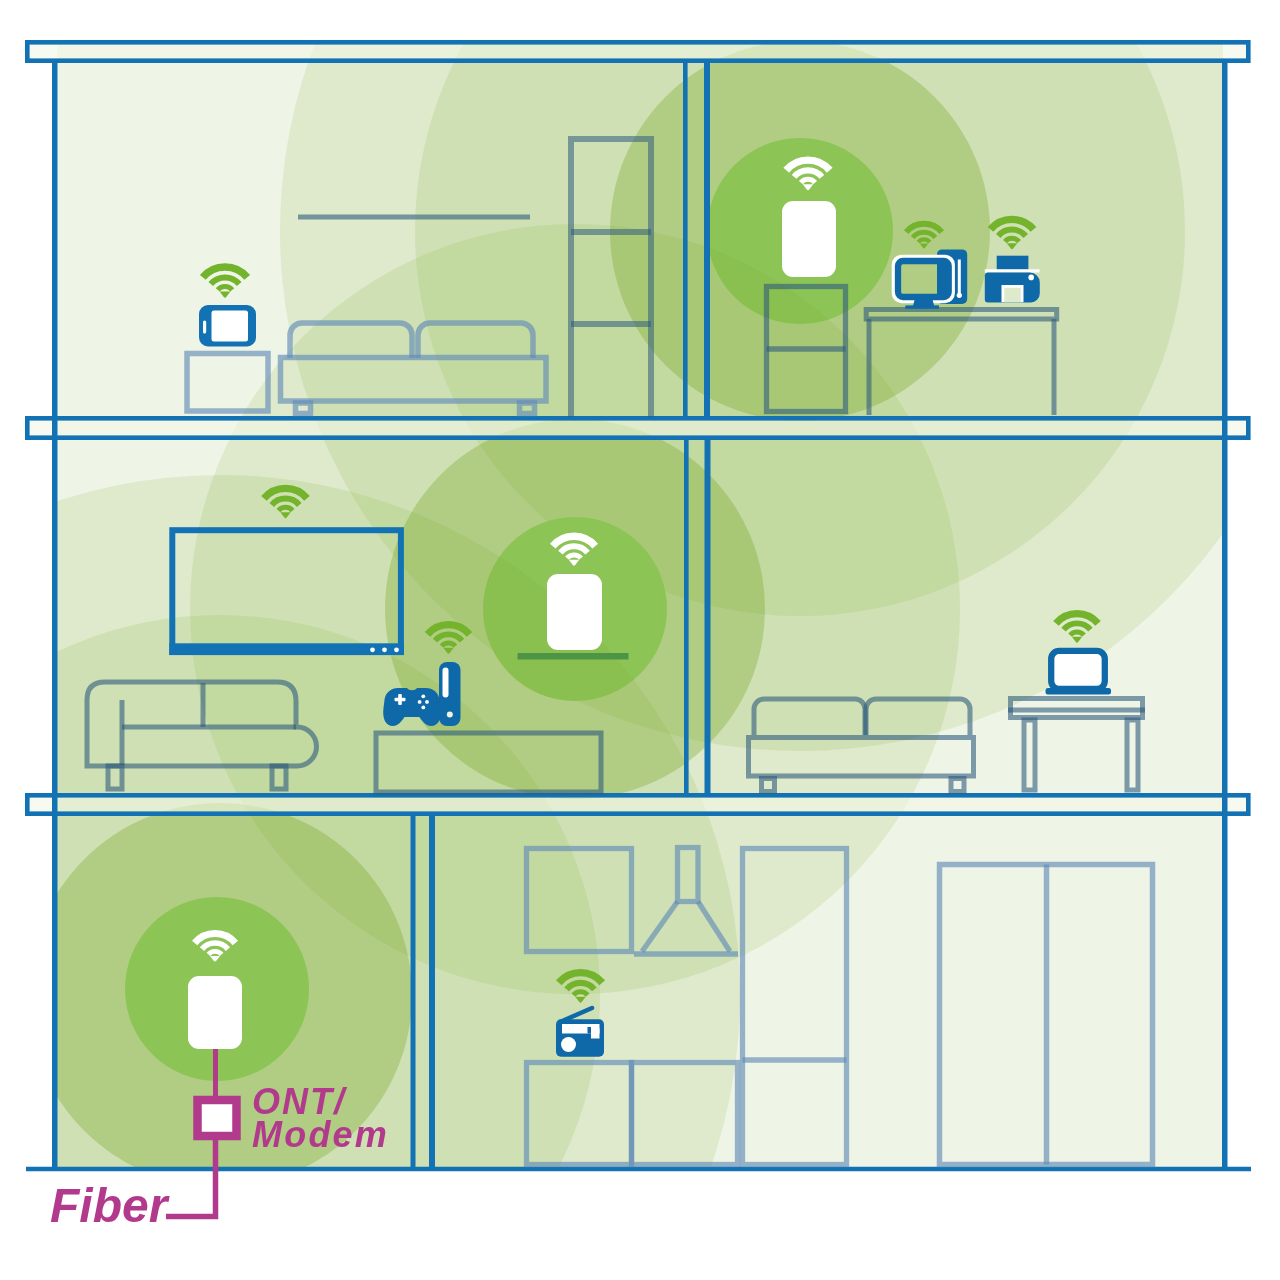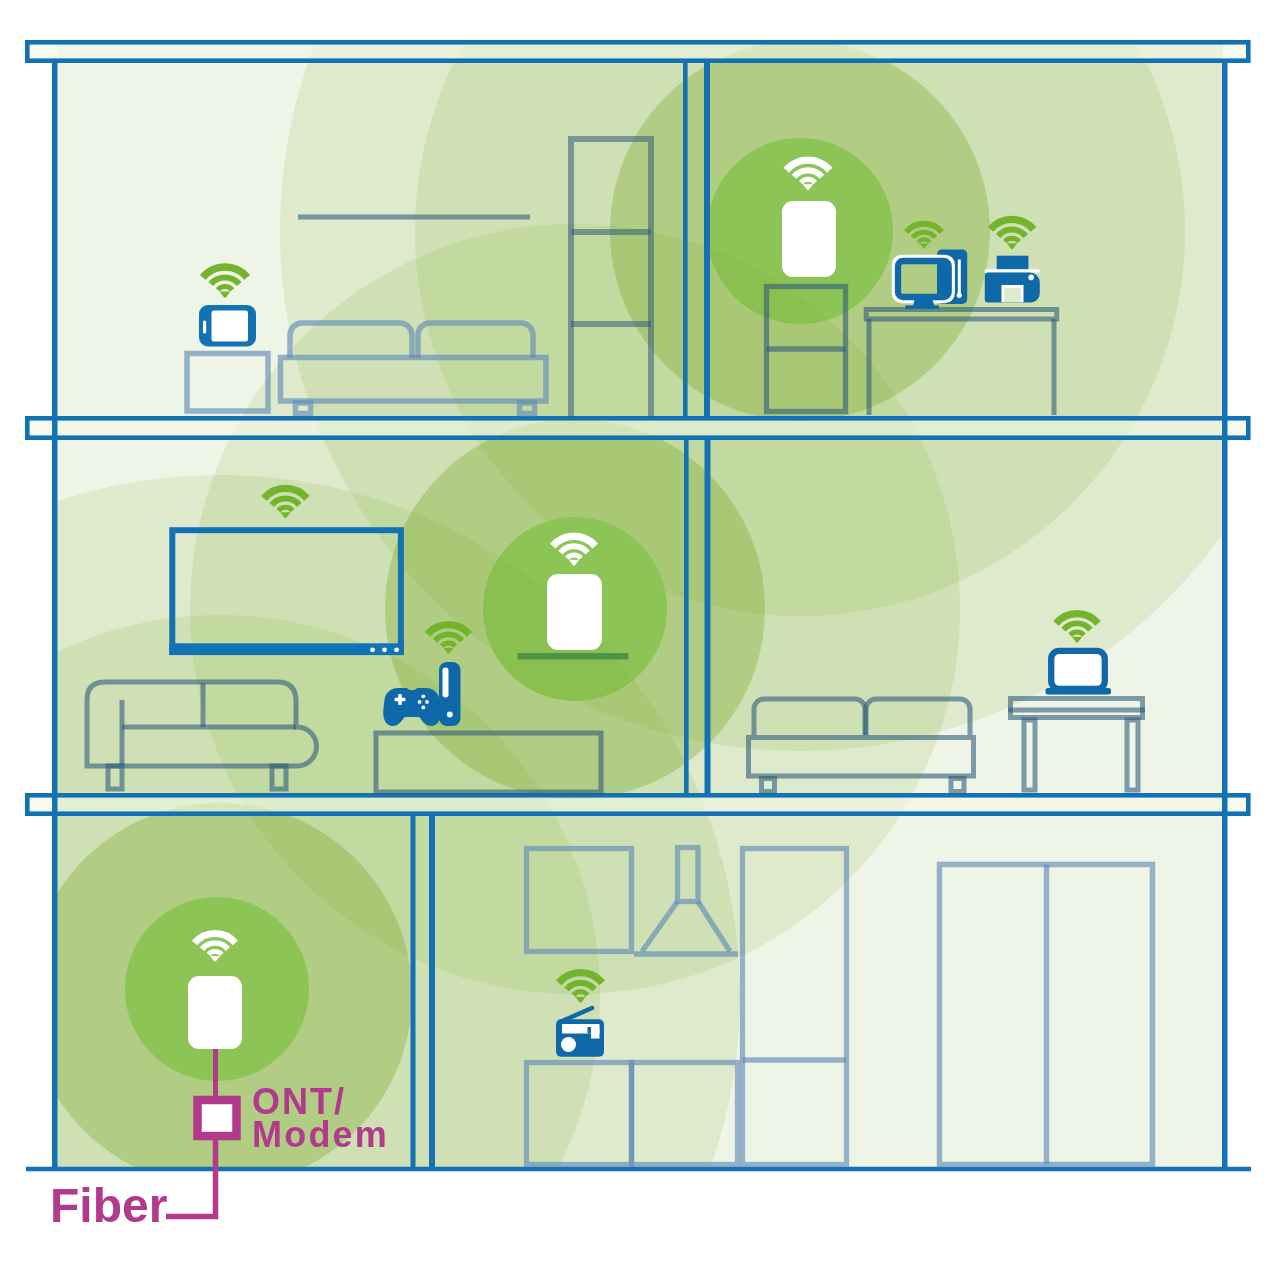--- a/index.html
+++ b/index.html
@@ -1,16 +1,16 @@
 <!DOCTYPE html>
 <html><head>
 <meta charset="utf-8">
 <style>
 html,body{margin:0;padding:0;background:#ffffff;}
-#stage{width:1280px;height:1280px;position:relative;font-family:"Liberation Sans",sans-serif;}
+#stage{width:1280px;height:1280px;position:relative;font-family:"Liberation Sans",sans-serif;font-style:italic;}
 </style>
 </head>
 <body>
 <div id="stage">
 <svg width="1280" height="1280" viewBox="0 0 1280 1280">
 <defs>
 <clipPath id="houseclip">
           <rect x="57" y="40" width="1166" height="1131"></rect>
         </clipPath>
 <g id="wifi">

